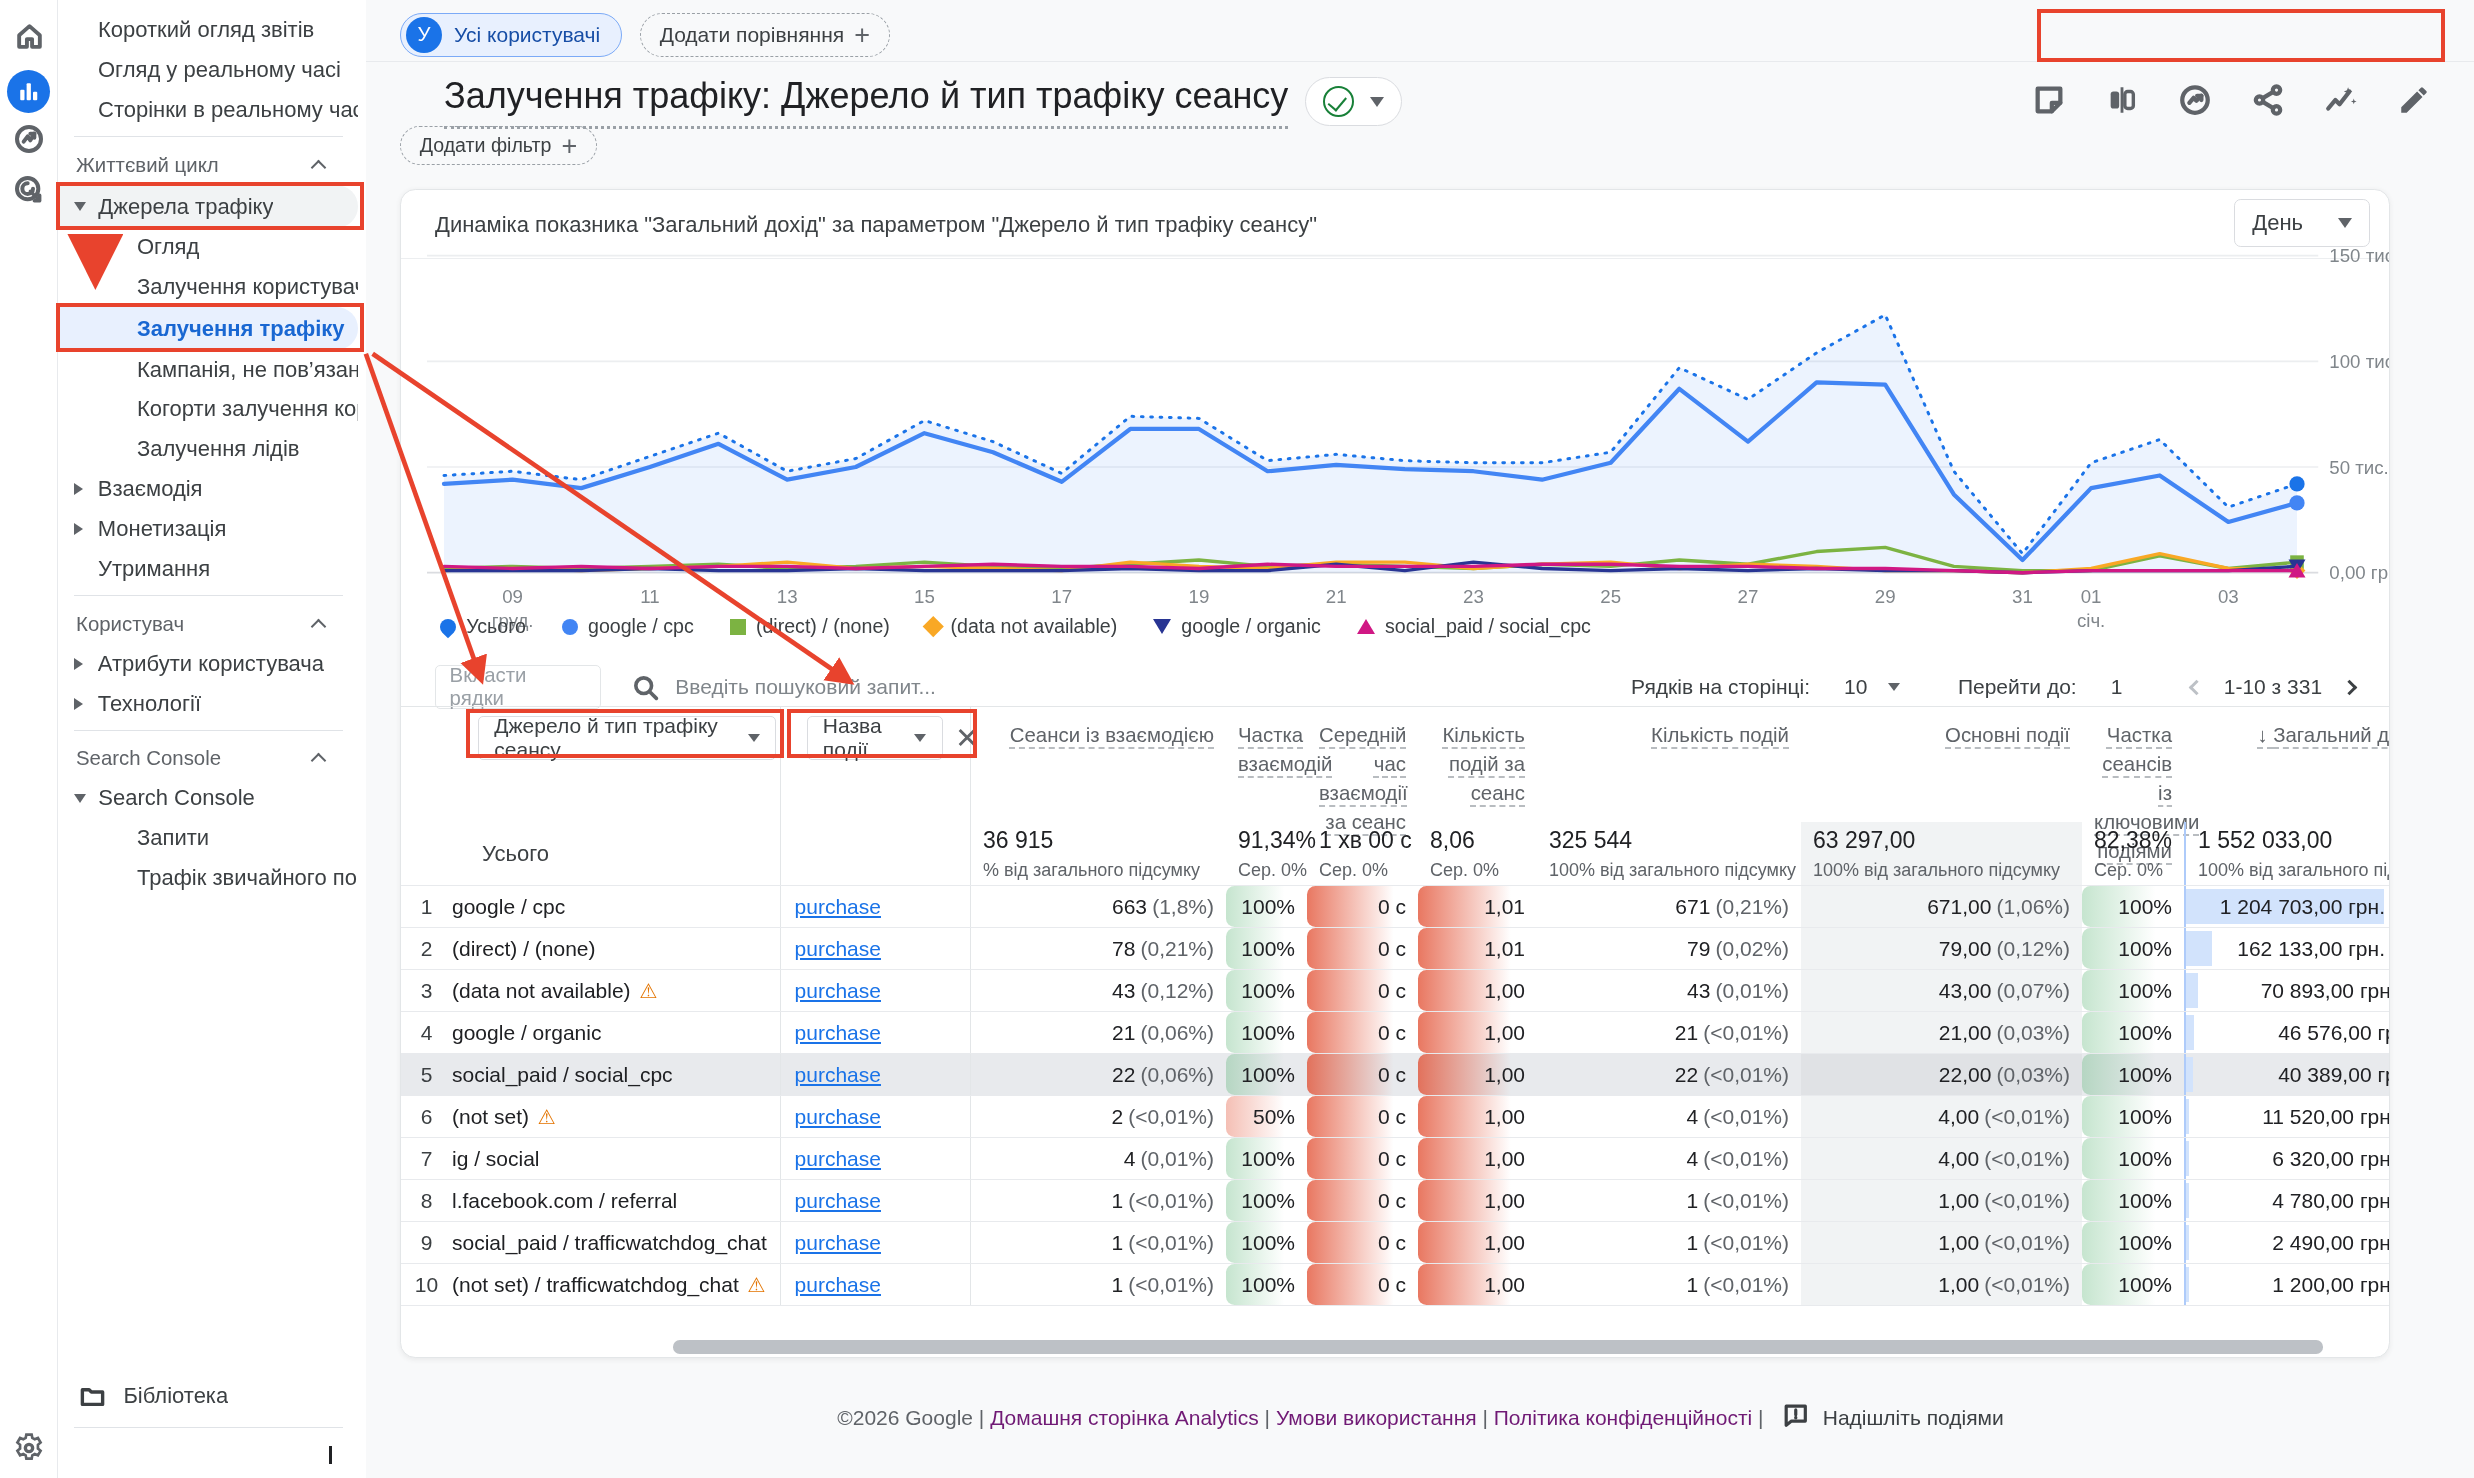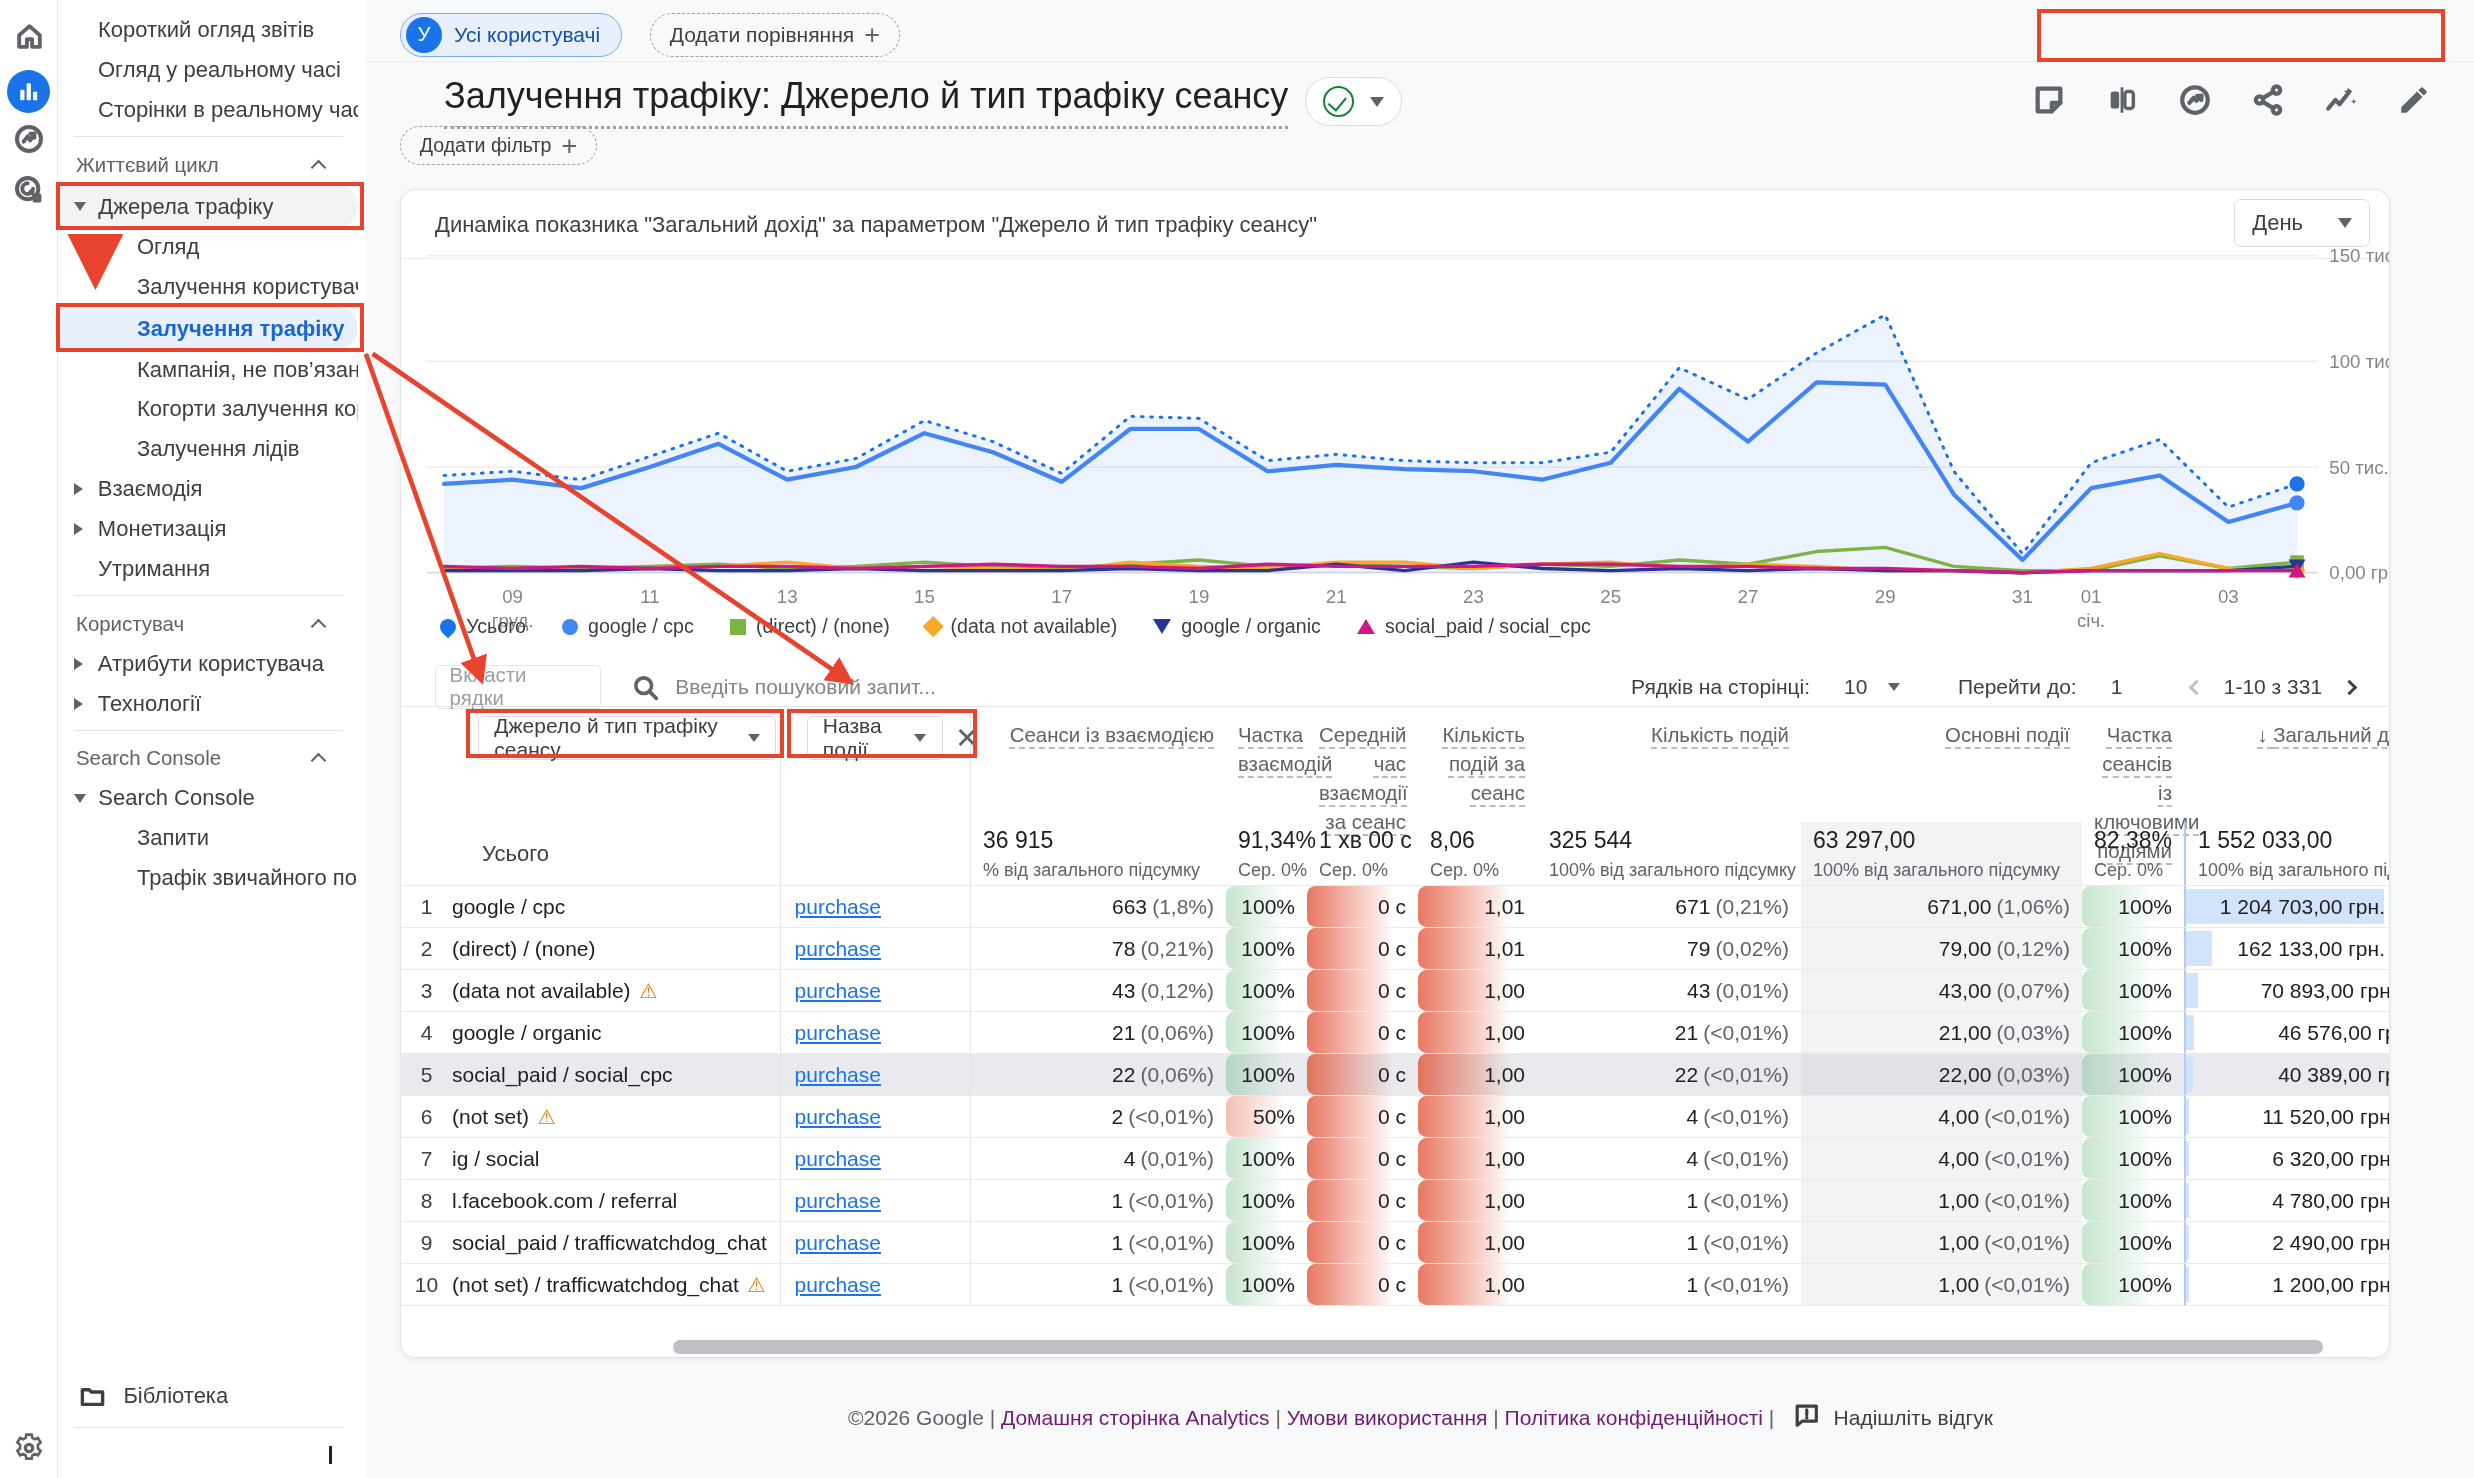--- a/index.html
+++ b/index.html
@@ -24,21 +24,21 @@
   .chev-up { width:11px;height:11px;border-right:2.6px solid #5f6368;border-bottom:2.6px solid #5f6368; transform:rotate(-135deg); position:absolute; right:34px; top:17px; }
   .nav-div { position:absolute; left:15.3px; width:269px; border-top:0.9px solid #e0e3e7; }
   .chev-left { width:13.6px;height:13.6px;border-left:3.4px solid #202124;border-bottom:3.4px solid #202124; transform:rotate(45deg); }
 
   
   .main { position:absolute; left:366px; top:0; width:2109px; height:1478px; background:#f8f9fa; }
   .chip { display:inline-flex; align-items:center; height:44px; border-radius:22px; font-size:21px; color:#3c4043; }
   .chip-users { position:absolute; left:34px; top:12.8px; background:#e8f0fe; border:1.7px solid #7baaf7; padding:0 20.4px 0 5.1px; color:#174ea6; }
   .avatar { width:36px;height:36px;border-radius:50%;background:#1a73e8;color:#fff;display:flex;align-items:center;justify-content:center;font-size:20.4px;margin-right:12px; }
   .chip-dashed { border:1.7px dashed #9aa0a6; padding:0 18.7px; background:transparent; }
-  .chip-add-comp { position:absolute; left:284px; top:12.8px;justify-content:center; }
+  .chip-add-comp { position:absolute; left:274px; top:12.8px;justify-content:center; }
   .plus { font-size:27px; color:#5f6368; margin-left:10.2px; line-height:0; }
   .hdr-divider { position:absolute; left:0; top:61px; width:2109px; border-top:0.9px solid #e8eaed; }
 
   .date-widget { position:absolute; right:38px; top:15.3px; display:flex; align-items:center; }
   .date-preset { background:#f1f3f4; font-size:20.4px; font-weight:bold; color:#3c4043; padding:6.8px 12px; border-radius:3.4px; margin-right:13.6px; }
   .date-text { font-size:25.5px; color:#3c4043; font-weight:bold; }
   .caret { width:0;height:0;border-left:7.7px solid transparent;border-right:7.7px solid transparent;border-top:10.2px solid #5f6368; margin-left:15.3px; }
 
   .page-title-row { position:absolute; left:34px; top:75px; display:flex; align-items:center; }
   .page-title { font-size:36px; color:#202124; border-bottom:3.4px dotted #9aa0a6; padding-bottom:8.5px;margin-left:44px; }
@@ -886,21 +886,21 @@
     <div class="footer">
       <span>©2026 Google</span> |
       <a>Домашня сторінка Analytics</a> |
       <a>Умови використання</a> |
       <a>Політика конфіденційності</a> |
       <span class="fb-icon"><svg class="lineicon" width="25.5" height="25.5" viewBox="0 0 24 24" style="color:#3c4043">
             <path d="M3 3 h18 v14 H8 l-5 4 Z"></path>
             <line x1="12" y1="6.5" x2="12" y2="11"></line>
             <line x1="12" y1="13.5" x2="12" y2="14"></line>
           </svg></span>
-      <span style="color:#3c4043">Надішліть відгук</span>
+      <span style="color:#3c4043">Надішліть подіями</span>
     </div>
   </div>
 
   <div class="ann" style="left:2037px;top:8.5px;width:408px;height:53px"></div>
   <div class="ann" style="left:56px;top:182px;width:308px;height:48px"></div>
   <div class="ann" style="left:56px;top:303px;width:308px;height:49px"></div>
   <div class="ann" style="left:466px;top:709px;width:318px;height:49px"></div>
   <div class="ann" style="left:787px;top:709px;width:190px;height:49px"></div>
   <svg id="ann-svg" width="2475" height="1478" viewBox="0 0 2910 1738">
     <defs>

